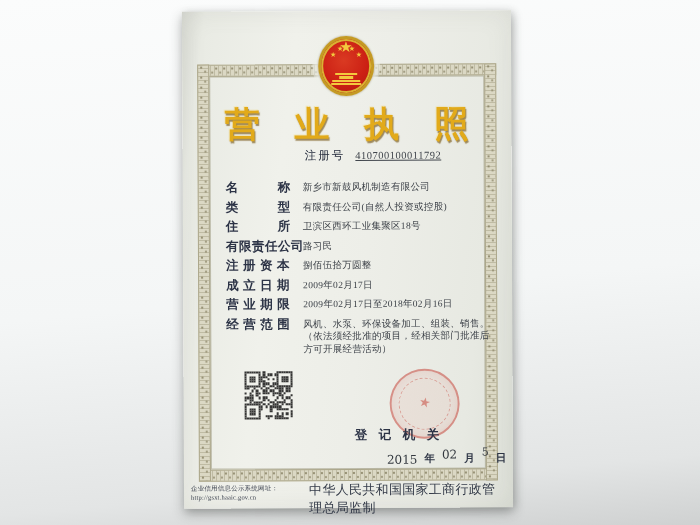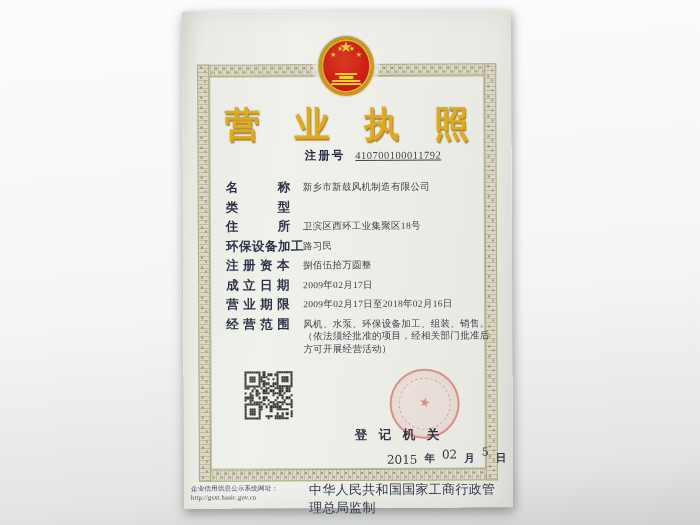--- a/index.html
+++ b/index.html
@@ -50,21 +50,21 @@
   .emblem .gate i{display:block;background:#f3c93e;margin:1px auto;}
   .emblem .g1{width:22px;height:2px;}
   .emblem .g2{width:14px;height:3px;}
   .emblem .g3{width:28px;height:2px;}
   .emblem .g4{width:30px;height:2px;}
 
   .title{position:absolute;left:0;right:0;top:90px;text-align:center;
     font-size:35px;font-weight:bold;letter-spacing:13px;padding-left:13px;color:#e2aa1a;
     text-shadow:1px 2px 1px rgba(110,75,5,.6), -1px -1px 0 rgba(255,232,150,.45), 0 0 2px rgba(0,0,0,.15);}
   .regline{position:absolute;left:0;right:0;top:134px;text-align:center;padding-left:52px;white-space:nowrap;}
-  .reg-label{font-family:"Liberation Sans","DejaVu Sans",sans-serif;font-weight:bold;font-size:11.5px;color:#242b3c;letter-spacing:2px;}
+  .reg-label{font-family:"Liberation Sans","DejaVu Sans",sans-serif;font-weight:normal;font-size:11.5px;color:#242b3c;letter-spacing:2px;}
   .reg-number{font-size:10.5px;color:#41464d;margin-left:6px;letter-spacing:.5px;text-decoration:underline;}
 
   .fields{position:absolute;left:0;top:168px;right:10px;}
   .frow{position:relative;height:19.5px;}
   .frow .lab{position:absolute;left:43px;width:76px;font-family:"Liberation Sans","DejaVu Sans",sans-serif;
     font-weight:bold;font-size:12.5px;color:#2c3346;white-space:nowrap;letter-spacing:.5px;}
   .frow .val{position:absolute;left:120px;width:195px;font-size:9.5px;color:#3a3f46;white-space:nowrap;padding-top:2px;letter-spacing:.3px;}
   .frow.multi{height:58px;}
   .frow.multi .val{white-space:normal;line-height:12.5px;}
   .frow.multi .val .ln{display:block;}
@@ -124,27 +124,28 @@
     <span class="reg-number">410700100011792</span>
   </div>
 
   <div class="fields">
     <div class="frow">
       <span class="lab">名　　　称</span>
       <span class="val">新乡市新鼓风机制造有限公司</span>
     </div>
     <div class="frow">
       <span class="lab">类　　　型</span>
+      <span class="val">有限责任公司(自然人投资或控股)</span>
     </div>
     <div class="frow">
       <span class="lab">住　　　所</span>
       <span class="val">卫滨区西环工业集聚区18号</span>
     </div>
     <div class="frow">
-      <span class="lab">环保设备加工</span>
+      <span class="lab">有限责任公司</span>
       <span class="val">路习民</span>
     </div>
     <div class="frow">
       <span class="lab">注 册 资 本</span>
       <span class="val">捌佰伍拾万圆整</span>
     </div>
     <div class="frow">
       <span class="lab">成 立 日 期</span>
       <span class="val">2009年02月17日</span>
     </div>

